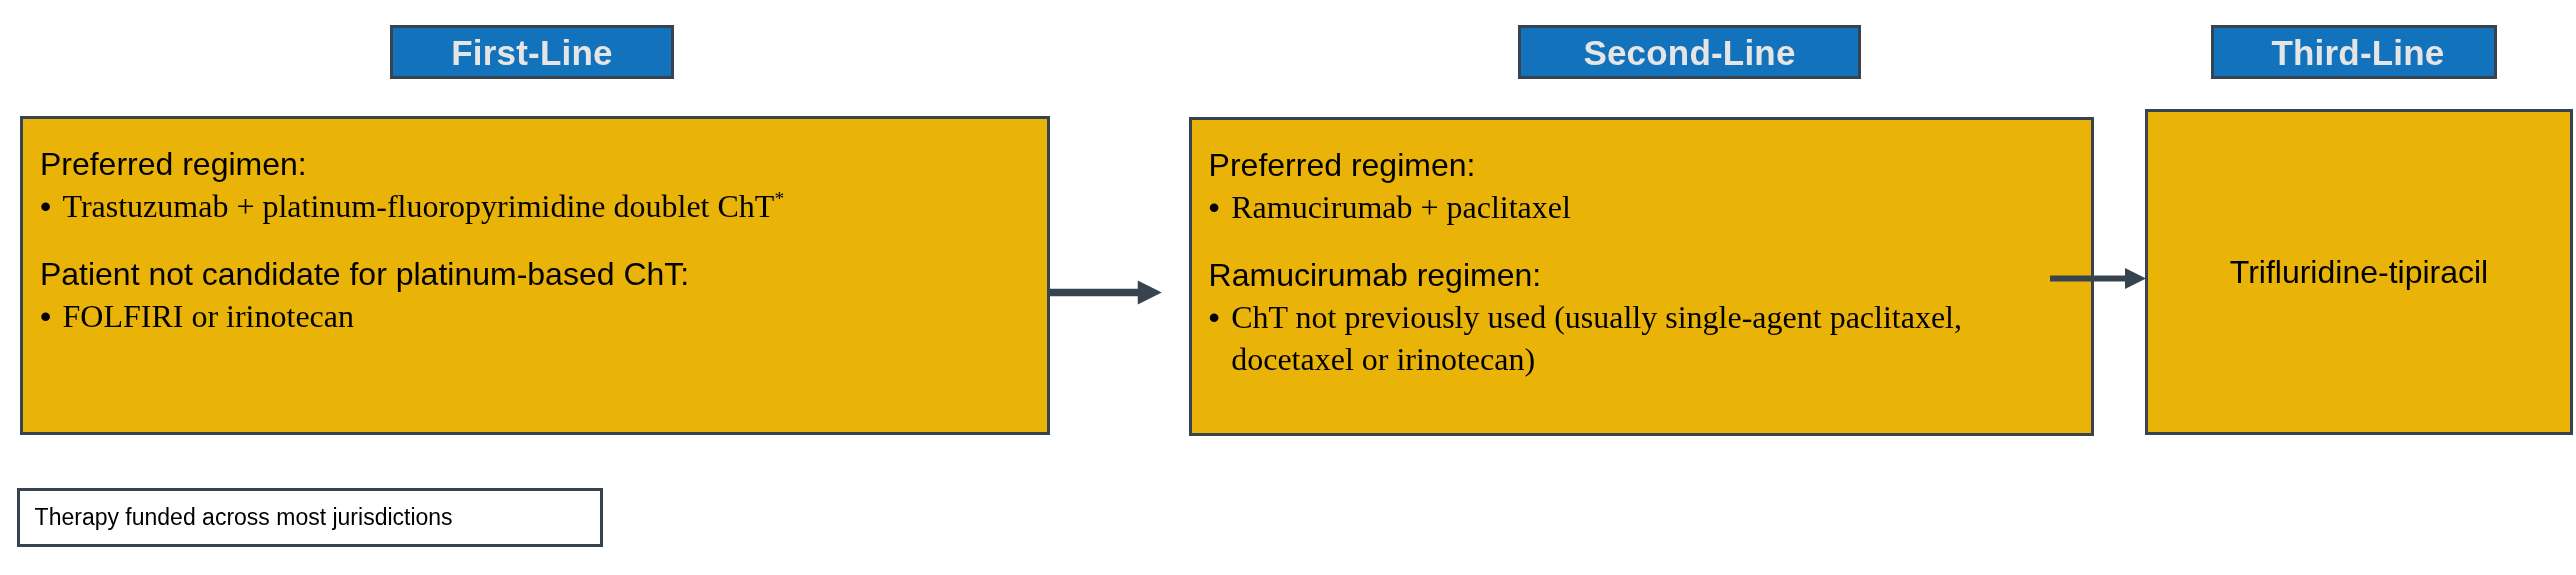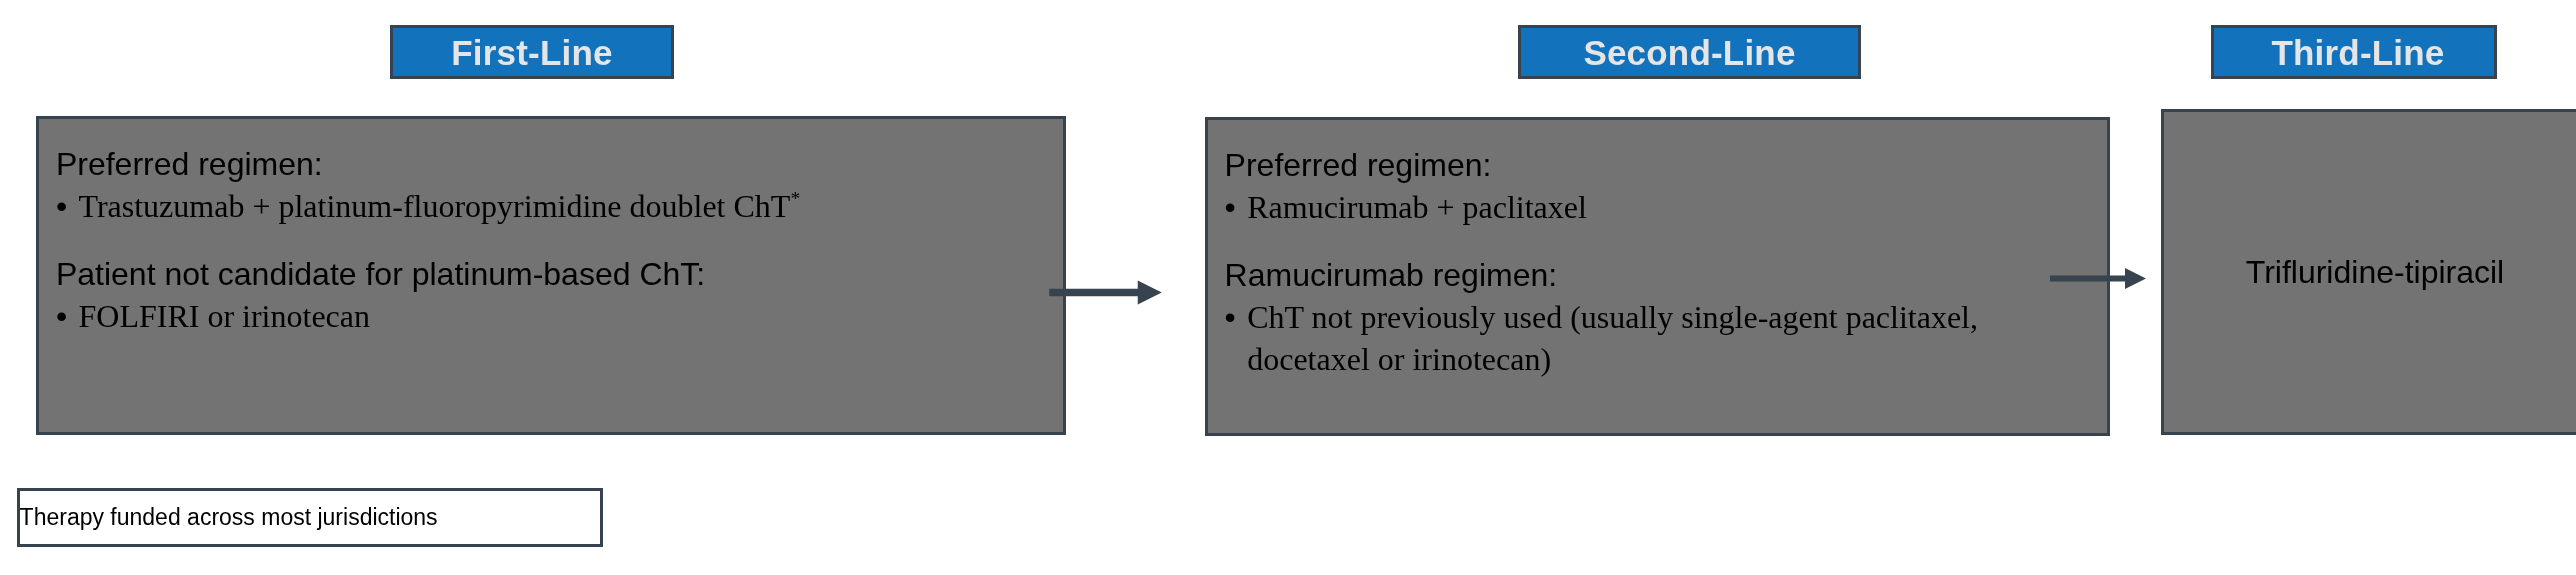--- a/index.html
+++ b/index.html
@@ -38,24 +38,23 @@
     letter-spacing: 0.2px;
     white-space: nowrap;
   }
   .stage-header.first  { left: 390px;  top: 25px; width: 284px; height: 54px; }
   .stage-header.second { left: 1518px; top: 25px; width: 343px; height: 54px; }
   .stage-header.third  { left: 2211px; top: 25px; width: 286px; height: 54px; padding-left: 8px; }
 
   
   .regimen-box {
     position: absolute;
-    background: #737373;
+    background: #eab308;
     border: 3.8px solid #37434f;
     box-sizing: border-box;
-    margin-left: 16px;
   }
   .regimen-box.box1 { left: 20.3px;   top: 116px; width: 1030px; height: 319px; }
   .regimen-box.box2 { left: 1189px; top: 117px; width: 905px; height: 319px; }
   .regimen-box.box3 { left: 2145px; top: 109px; width: 428px; height: 326px; }
 
   .box-inner {
     position: absolute;
     left: 16.6px;
     top: 24px;
     right: 13.6px;
@@ -115,20 +114,21 @@
     top: 488px;
     width: 586px;
     height: 59px;
     border: 3px solid #37434f;
     box-sizing: border-box;
     background: #ffffff;
     display: flex;
     align-items: center;
   }
   .legend-text {
+    padding-left: 15px;
     font-size: 23px;
     line-height: 1;
     color: #000000;
     white-space: nowrap;
   }
 </style>
 </head>
 <body>
 
 <div class="canvas">

